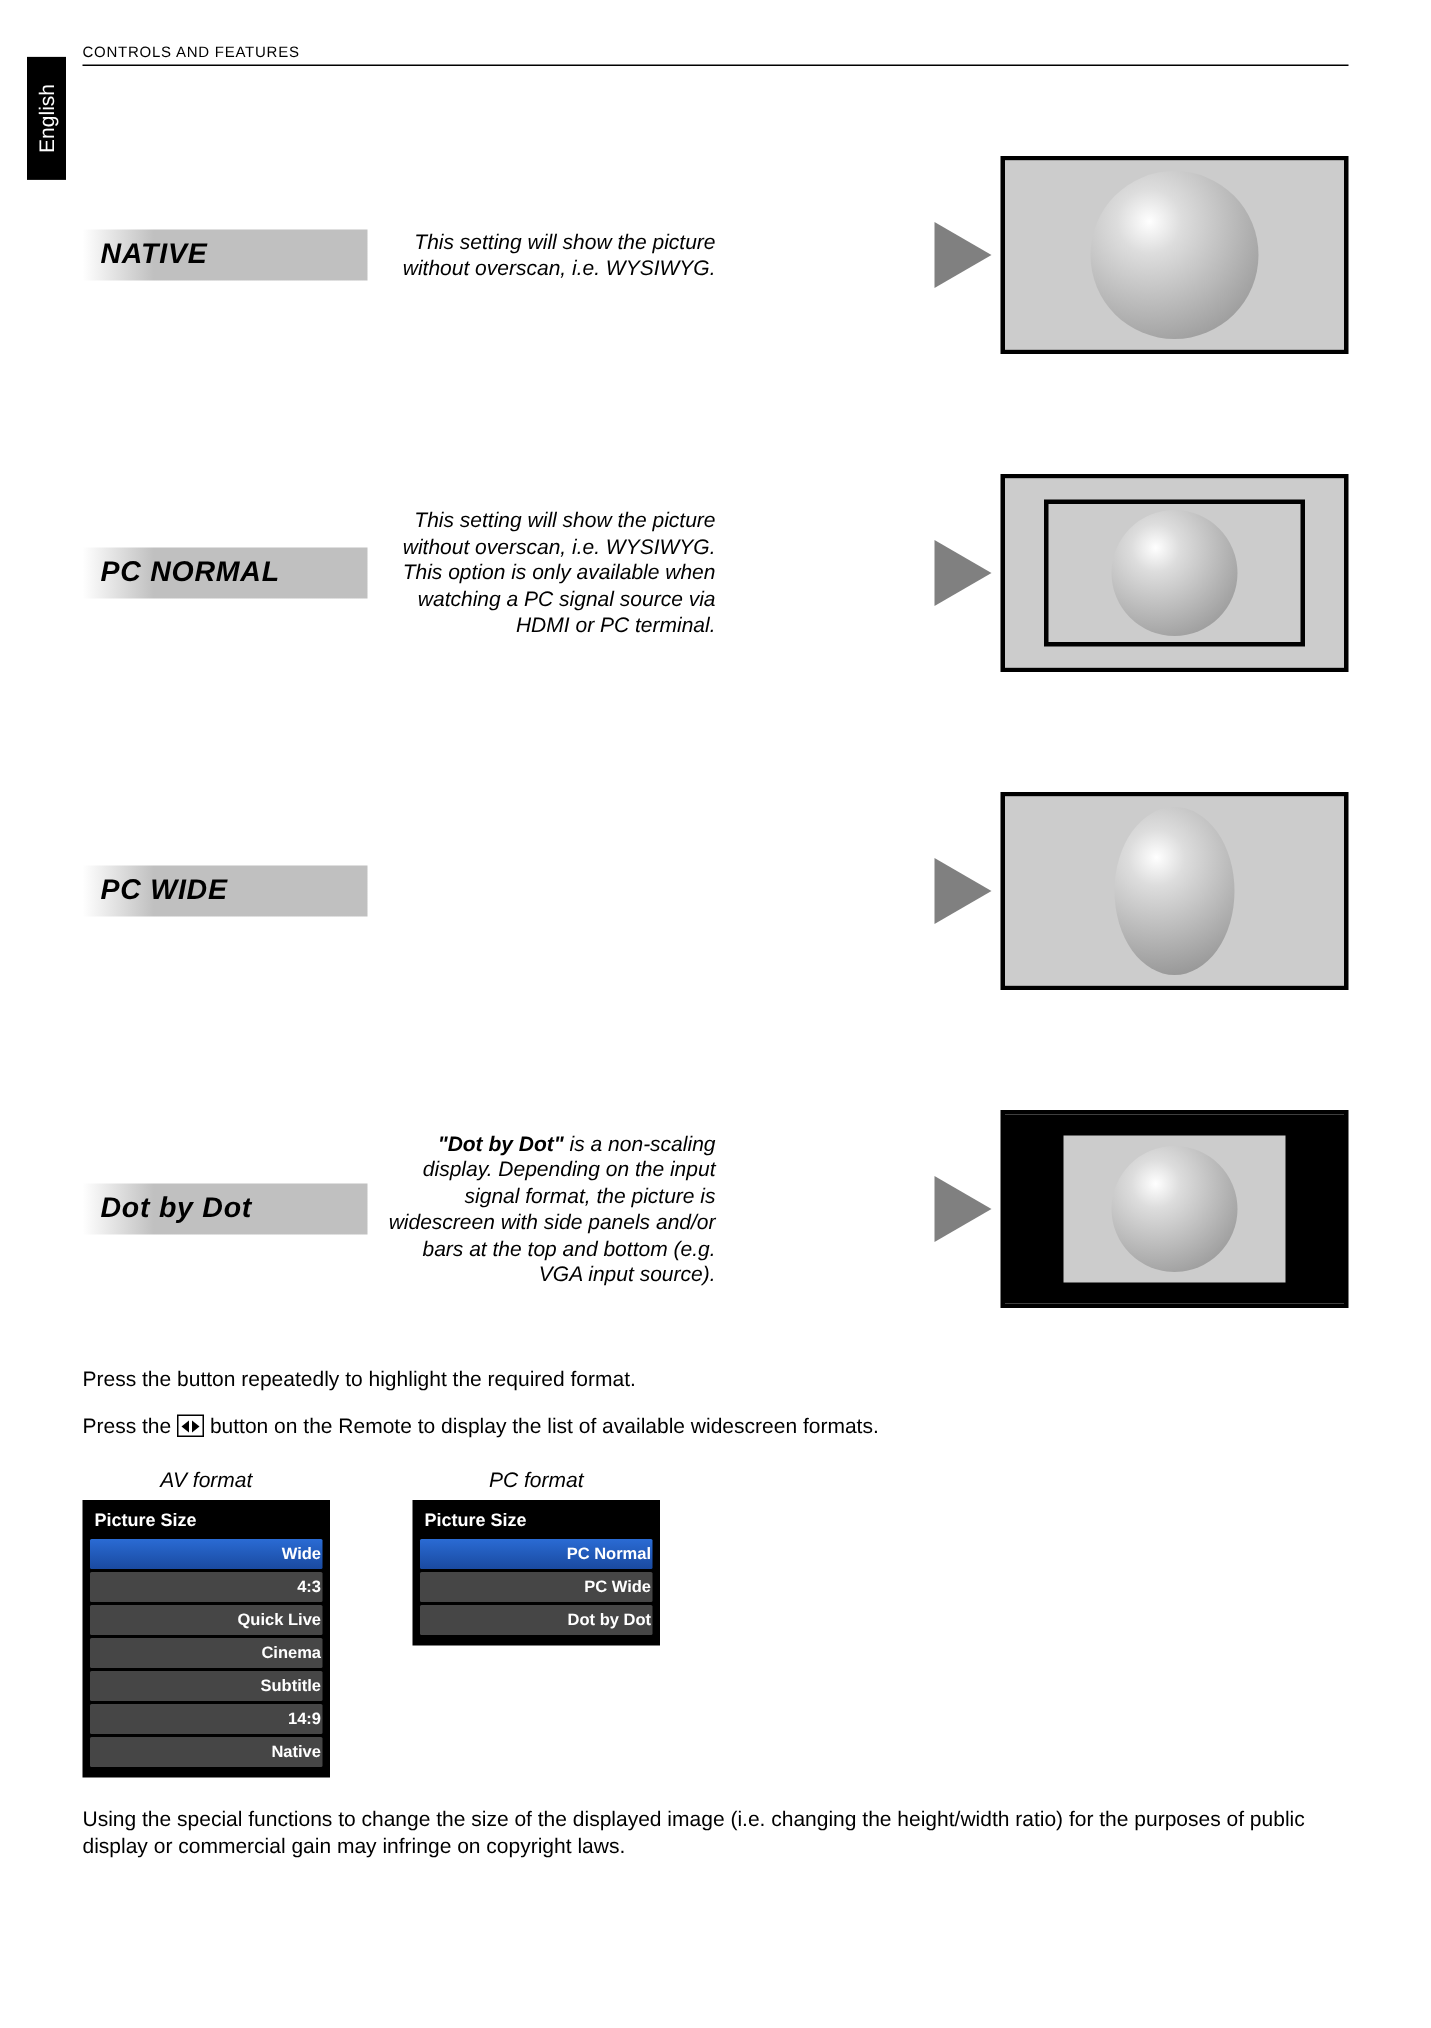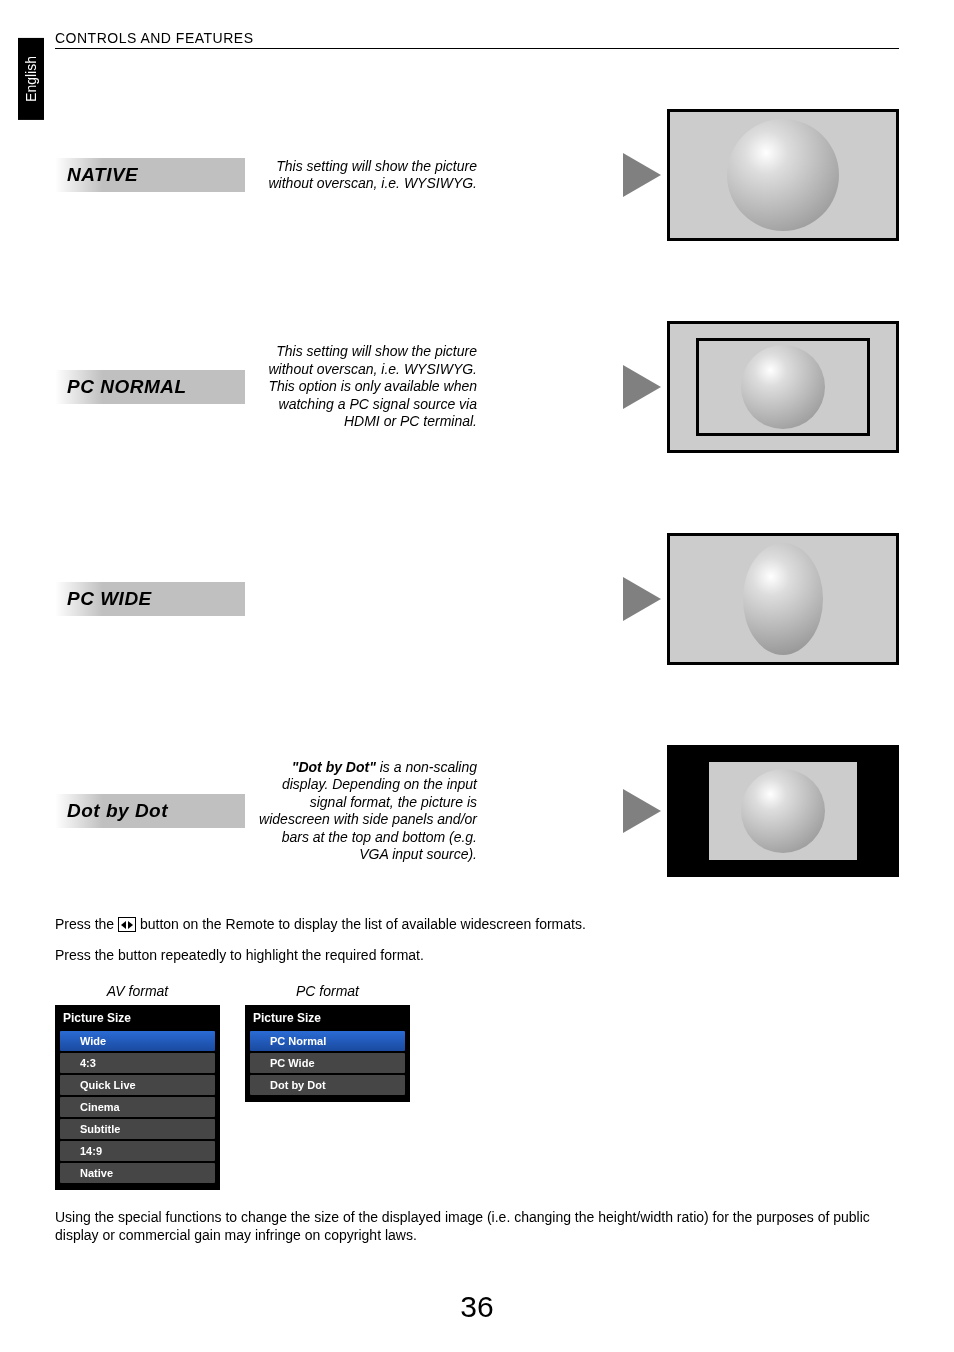--- a/index.html
+++ b/index.html
@@ -22,21 +22,21 @@
     top: 38px;
     background: #000;
     color: #fff;
     font-size: 14px;
     padding: 18px 5px;
     writing-mode: vertical-rl;
     transform: rotate(180deg);
     text-align: center;
   }
   .header-title {
-    font-size: 14px;
+    font-size: 10px;
     letter-spacing: 0.5px;
     margin-bottom: 2px;
     margin-top: 5px;
   }
   .header-rule {
     border: none;
     border-top: 1px solid #000;
     margin-bottom: 60px;
   }
   
@@ -134,21 +134,21 @@
   .size-icon::after {
     content:"";
     position:absolute; right:2px; top:3px;
     width:0;height:0;
     border-top:4px solid transparent;
     border-bottom:4px solid transparent;
     border-left:5px solid #000;
   }
   .menus-row {
     display: flex;
-    gap: 25px;
+    gap: 55px;
     margin-top: 18px;
     margin-bottom: 18px;
   }
   .menu-block { }
   .menu-caption {
     font-style: italic;
     font-size: 14px;
     text-align: center;
     margin-bottom: 6px;
   }
@@ -161,23 +161,24 @@
     width: 165px;
     padding: 4px 5px 5px 5px;
   }
   .osd-title {
     padding: 2px 3px 4px 3px;
     font-size:12px;
   }
   .osd-item {
     background:#464646;
     color:#fff;
-    padding: 4px 20px;
+    padding: 4px 1px;
     margin: 2px 0;
     border-radius:1px;
+    text-align:right;
   }
   .osd-item.sel {
     background: linear-gradient(to bottom, #2a6bd4, #1a4aa0);
   }
   .footnote {
     font-size: 14px;
     line-height:1.3;
   }
   .page-num {
     position: absolute;
@@ -255,26 +256,26 @@
       <div class="screen-outer">
         <div class="screen-bg">
           <div class="inner-box">
             <div class="ball"></div>
           </div>
         </div>
       </div>
     </div>
   </div>
 
+  <div class="para">Press the button repeatedly to highlight the required format.</div>
   <div class="para">
     <span>Press the </span>
     <span class="size-icon"></span>
     <span> button on the Remote to display the list of available widescreen formats.</span>
   </div>
-  <div class="para">Press the button repeatedly to highlight the required format.</div>
 
   <div class="menus-row">
     <div class="menu-block">
       <div class="menu-caption">AV format</div>
       <div class="osd">
         <div class="osd-title">Picture Size</div>
         <div class="osd-item sel">Wide</div>
         <div class="osd-item">4:3</div>
         <div class="osd-item">Quick Live</div>
         <div class="osd-item">Cinema</div>
@@ -289,14 +290,13 @@
         <div class="osd-title">Picture Size</div>
         <div class="osd-item sel">PC Normal</div>
         <div class="osd-item">PC Wide</div>
         <div class="osd-item">Dot by Dot</div>
       </div>
     </div>
   </div>
 
   <div class="footnote">Using the special functions to change the size of the displayed image (i.e. changing the height/width ratio) for the purposes of public display or commercial gain may infringe on copyright laws.</div>
 
-  <div class="page-num">36</div>
 </div>
 
 </body></html>

